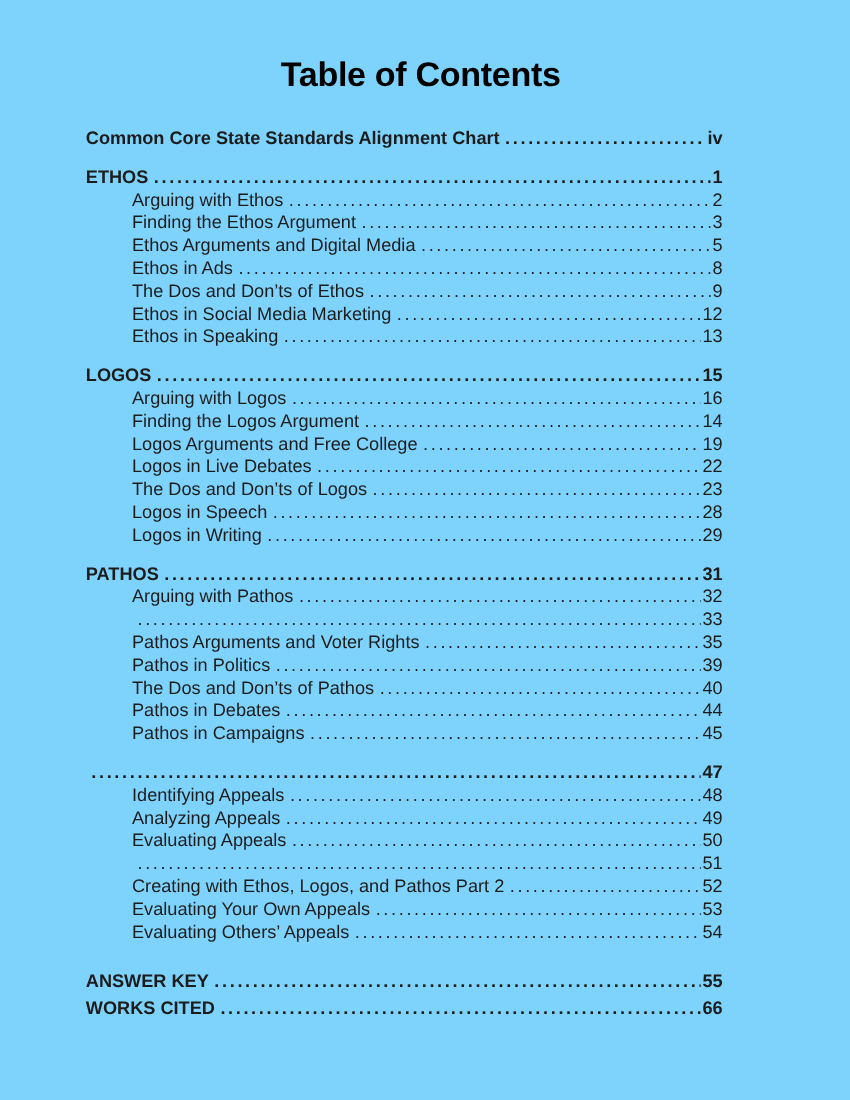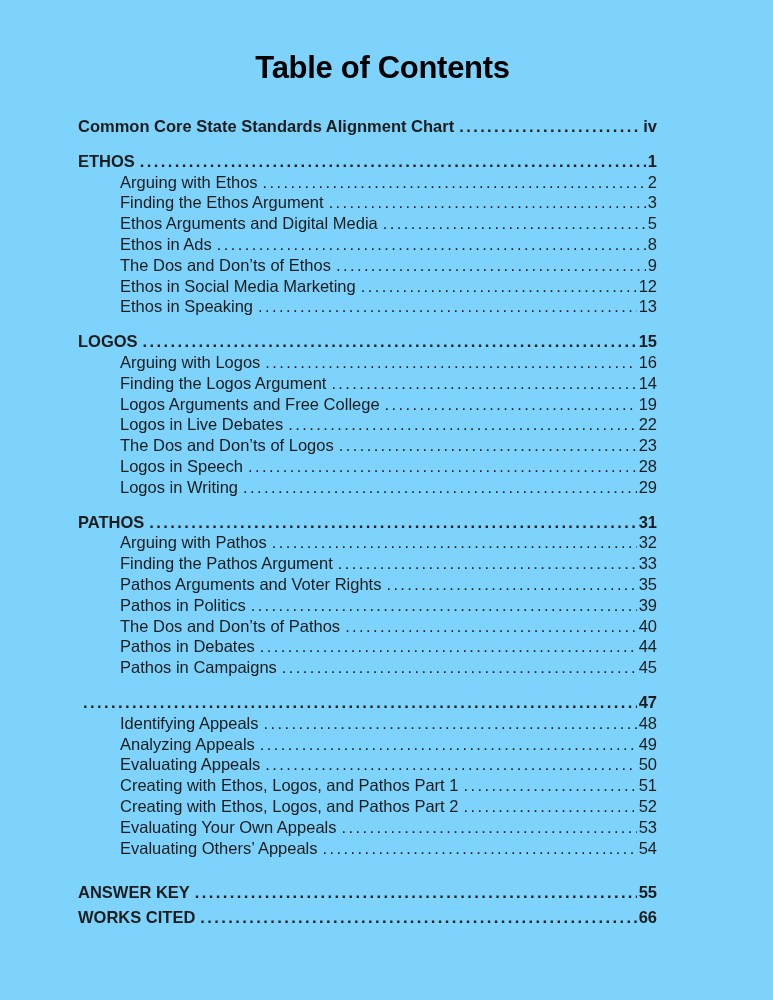--- a/index.html
+++ b/index.html
@@ -154,21 +154,20 @@
           <span class="toc-label">PATHOS</span>
           <span class="leader"></span>
           <span class="toc-page">31</span>
         </div>
         <div class="toc-row level-1">
           <span class="toc-label">Arguing with Pathos</span>
           <span class="leader"></span>
           <span class="toc-page">32</span>
         </div>
         <div class="toc-row level-1">
-          <span class="toc-label">Finding the Pathos Argument</span>
           <span class="leader"></span>
           <span class="toc-page">33</span>
         </div>
         <div class="toc-row level-1">
           <span class="toc-label">Pathos Arguments and Voter Rights</span>
           <span class="leader"></span>
           <span class="toc-page">35</span>
         </div>
         <div class="toc-row level-1">
           <span class="toc-label">Pathos in Politics</span>
@@ -205,21 +204,20 @@
           <span class="toc-label">Analyzing Appeals</span>
           <span class="leader"></span>
           <span class="toc-page">49</span>
         </div>
         <div class="toc-row level-1">
           <span class="toc-label">Evaluating Appeals</span>
           <span class="leader"></span>
           <span class="toc-page">50</span>
         </div>
         <div class="toc-row level-1">
-          <span class="toc-label">Creating with Ethos, Logos, and Pathos Part 1</span>
           <span class="leader"></span>
           <span class="toc-page">51</span>
         </div>
         <div class="toc-row level-1">
           <span class="toc-label">Creating with Ethos, Logos, and Pathos Part 2</span>
           <span class="leader"></span>
           <span class="toc-page">52</span>
         </div>
         <div class="toc-row level-1">
           <span class="toc-label">Evaluating Your Own Appeals</span>

